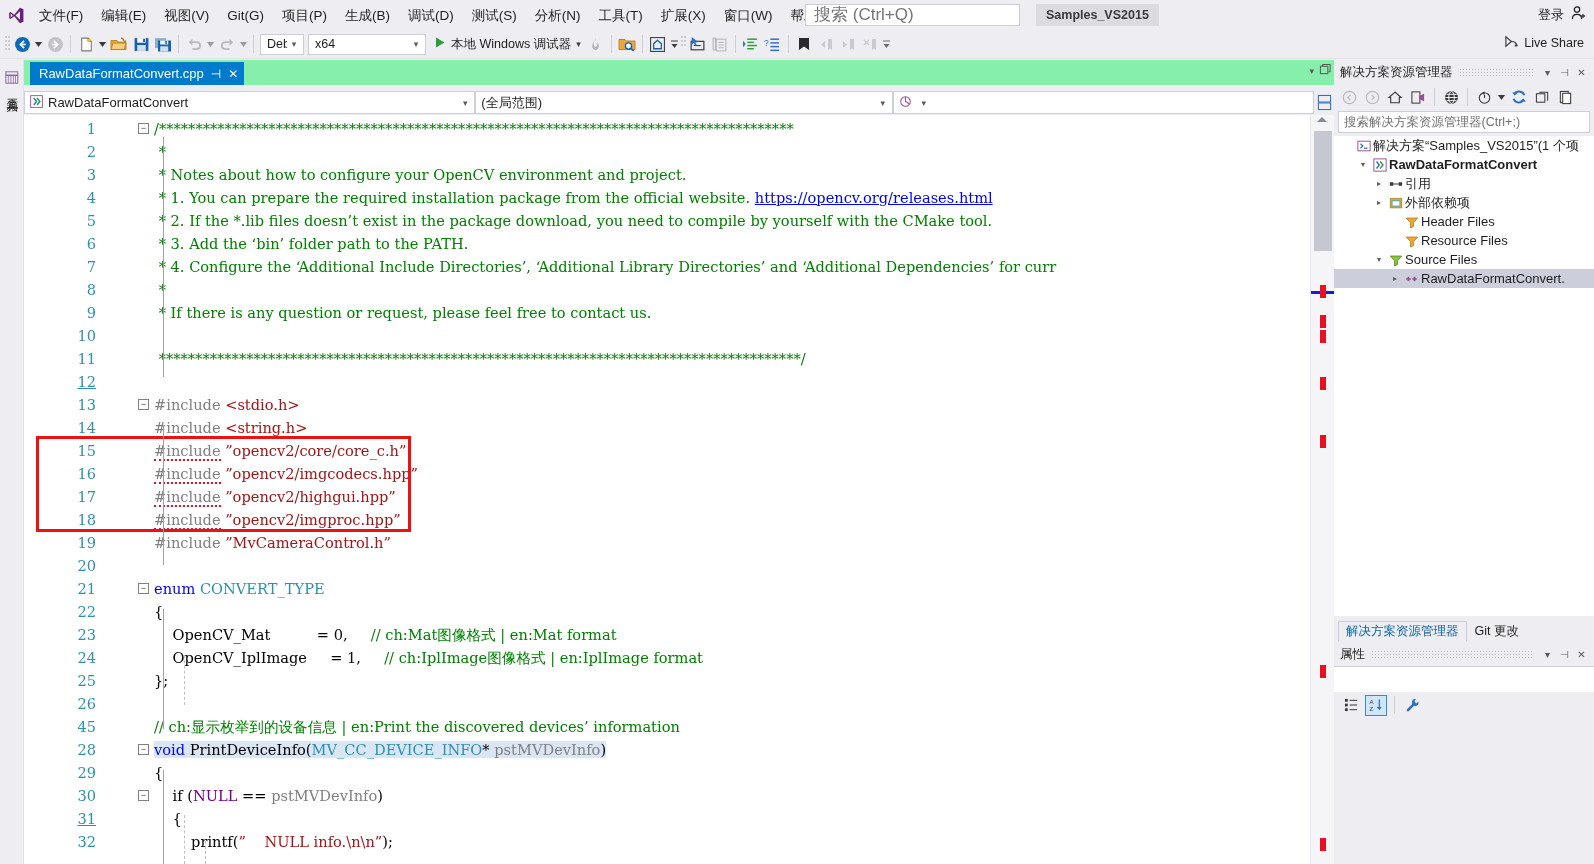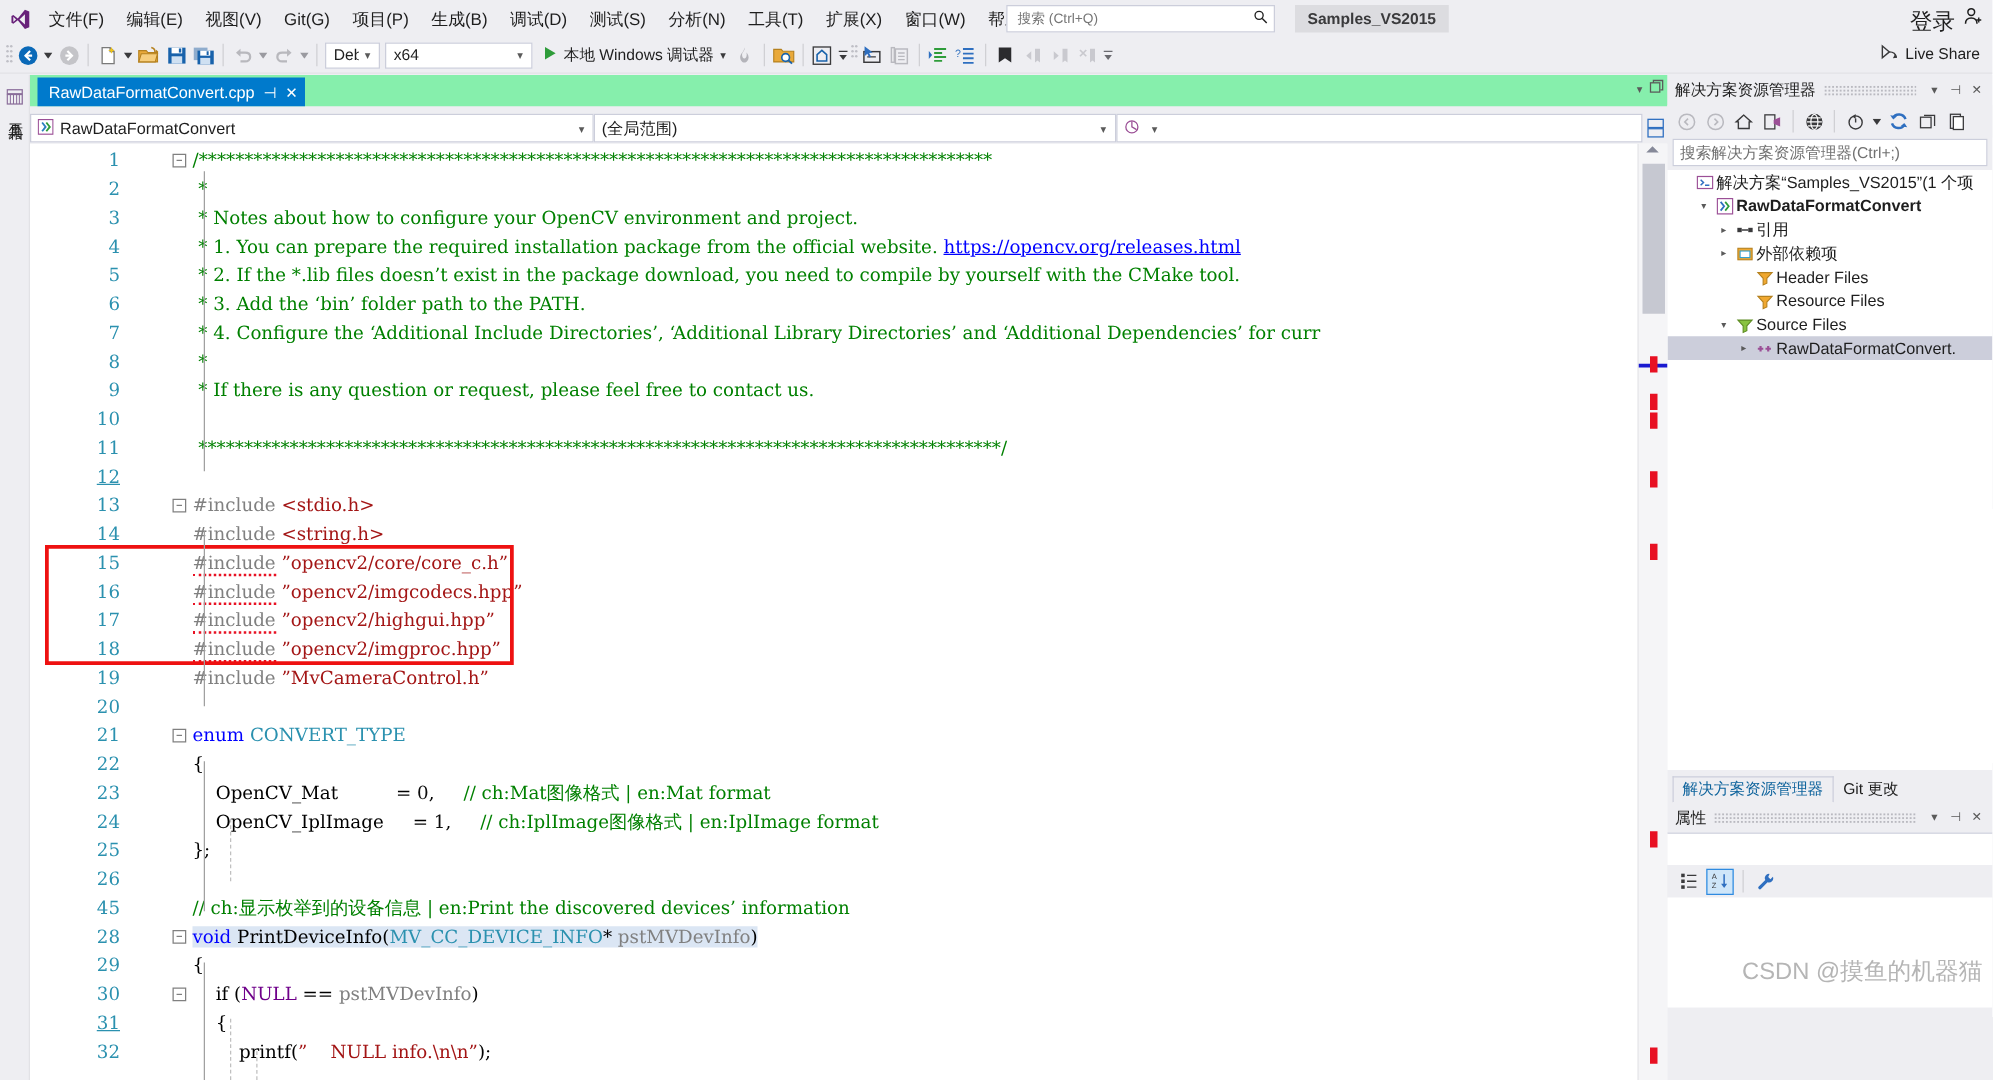--- a/index.html
+++ b/index.html
@@ -23,31 +23,31 @@
   .menu-item {
     padding: 3px 9px; font-size: 13.5px; color: #1e1e1e; white-space: nowrap;
     line-height: 17px;
   }
   .qsearch {
     position: absolute; left: 805px; top: 4px; width: 215px; height: 22px;
     background: #ffffff; border: 1px solid #cccedb; display: flex; align-items: center;
     padding: 0 4px 0 6px;
   }
   .qsearch input {
-    border: 0; outline: none; flex: 1; font-size: 11px; color: #717171;
+    border: 0; outline: none; flex: 1; font-size: 17px; color: #717171;
     font-family: "Liberation Sans", sans-serif; background: transparent;
   }
   .solname {
     position: absolute; left: 1036px; top: 4px; height: 22px; padding: 0 10px;
     background: #dcdce0; color: #3a3a3c; font-size: 12.5px; font-weight: bold;
     display: flex; align-items: center;
   }
   .signin {
-    position: absolute; right: 8px; top: 5px; display: flex; gap: 6px;
-    font-size: 18px; color: #1e1e1e;
+    position: absolute; right: 8px; top: 5px; display: flex; align-items: center; gap: 6px;
+    font-size: 13px; color: #1e1e1e; font-family: Liberation Mono, monospace;
   }
 
   
   .toolbar {
     position: absolute; left: 0; top: 30px; width: 1594px; height: 29px;
     background: #eeeef2; display: flex; align-items: center; padding-left: 4px;
     border-bottom: 1px solid #e2e2e6;
   }
   .tb-sep { width: 1px; height: 18px; background: #d0d0d4; margin: 0 4px; }
   .tb-btn { width: 22px; height: 22px; display: flex; align-items: center; justify-content: center; }
@@ -847,18 +847,15 @@
             <path d="M8.4 9.6 11 13.2 13.6 9.6z" fill="#2f6fc0"></path>
           </svg>
       </span>
       <div class="tb-sep"></div>
       <span class="pb">
         <svg width="16" height="14" viewBox="0 0 16 15">
             <path d="M10.8 1.2a3.6 3.6 0 0 0-3.6 5.3L1.6 12a1.4 1.4 0 0 0 2 2l5.5-5.6a3.6 3.6 0 0 0 4.6-4.7l-2.1 2.1-1.9-1.9z" fill="#2f6fc0"></path>
           </svg>
       </span>
     </div>
-    <div class="props-body">
-      <div class="watermark">CSDN @摸鱼的机器猫</div>
-    </div>
   </div>
 
 </div>
 
 </body></html>

